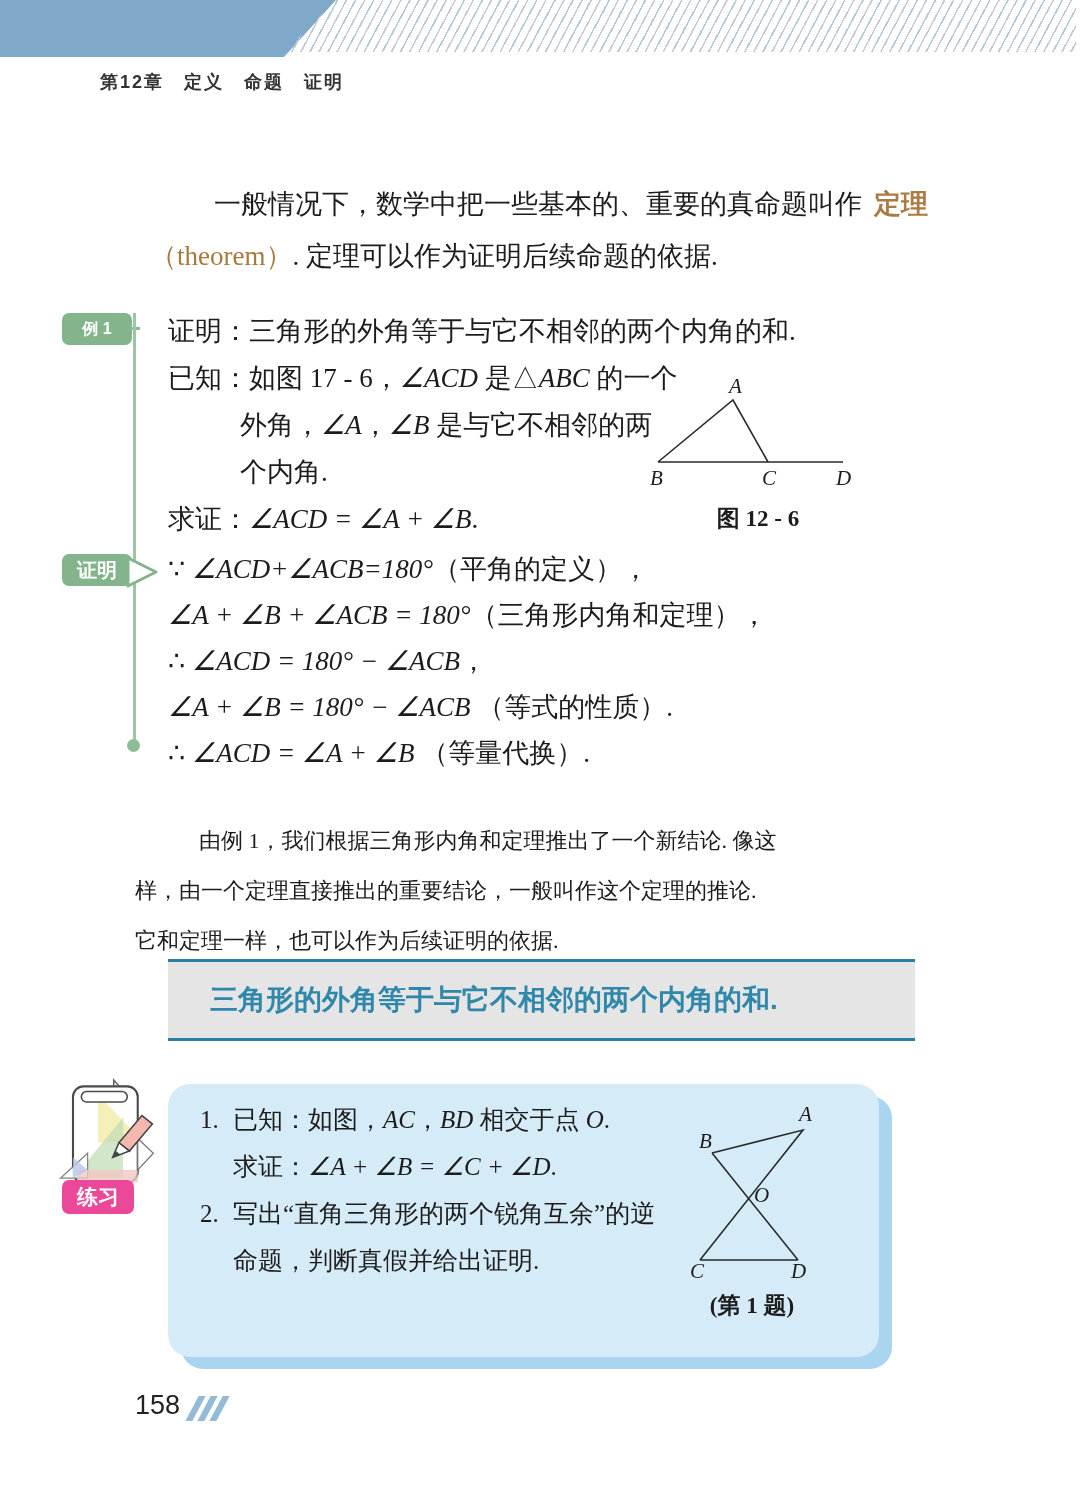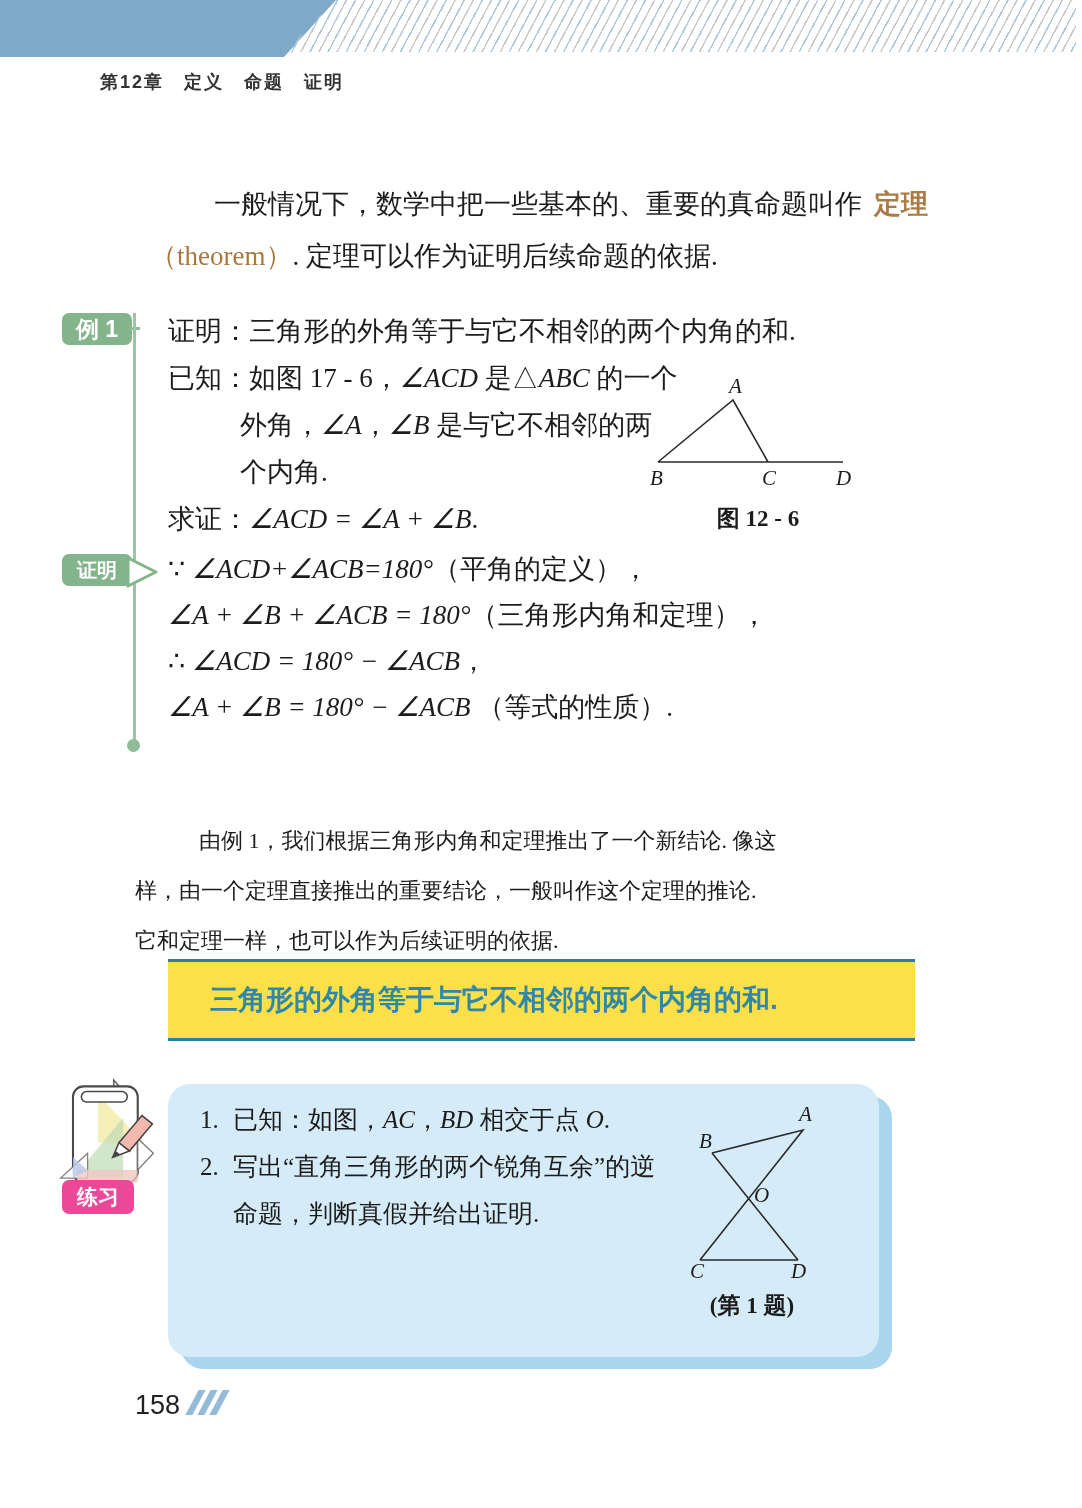--- a/index.html
+++ b/index.html
@@ -23,21 +23,21 @@
   .seg-brown{color:#a8793f;}
 
   .intro{position:absolute;left:150px;top:178px;width:760px;font-size:27px;line-height:52px;}
   .indent{text-indent:64px;}
 
   
   .badge{position:absolute;font-family:"Liberation Sans",sans-serif;font-weight:bold;color:#fff;
         display:flex;align-items:center;justify-content:center;border-radius:7px;}
   .badge.green{background:#83b48c;}
   .badge.blue{background:#ec4899;}
-  #badge-ex1{left:62px;top:313px;width:70px;height:32px;font-size:23px;}
+  #badge-ex1{left:62px;top:313px;width:70px;height:32px;font-size:16px;}
   #badge-proof{left:62px;top:554px;width:70px;height:32px;font-size:20px;}
   #badge-practice{left:62px;top:1180px;width:72px;height:34px;font-size:21px;}
   .badge-connector{position:absolute;left:130px;top:327px;width:10px;height:3px;background:#8fbc98;}
   .vline{position:absolute;left:133px;top:313px;width:3px;height:432px;background:#9ec4a6;}
   .vline-dot{position:absolute;left:127px;top:739px;width:13px;height:13px;border-radius:50%;background:#8fbc98;}
   .proof-arrow{position:absolute;left:126px;top:555px;}
 
   .example-body{position:absolute;left:168px;top:308px;width:600px;font-size:27px;line-height:47px;}
   .pad72{padding-left:72px;}
   .proof-body{position:absolute;left:168px;top:546px;width:760px;font-size:27px;line-height:46px;}
@@ -45,39 +45,39 @@
   
   .fig126{position:absolute;left:638px;top:378px;}
   .fig126-caption{position:absolute;left:648px;top:503px;width:220px;text-align:center;
         font-weight:bold;font-size:23px;}
   .fig-label{font-family:"Liberation Serif",serif;font-style:italic;font-size:21px;fill:#1c1c1c;}
 
   
   .para2{position:absolute;left:135px;top:816px;width:780px;font-size:22px;line-height:50px;}
 
   
-  .highlight{position:absolute;left:168px;top:959px;width:747px;height:76px;background:#fde047;
+  .highlight{position:absolute;left:168px;top:959px;width:747px;height:76px;background:#e5e5e5;
         border-top:3px solid #2b7e9f;border-bottom:3px solid #2b7e9f;
         display:flex;align-items:center;}
   .highlight span{font-family:"Liberation Sans",sans-serif;font-weight:bold;font-size:28px;
         color:#2f87a9;margin-left:42px;white-space:nowrap;}
 
   
   .practice-icon{position:absolute;left:56px;top:1078px;}
   .ex-shadow{position:absolute;left:181px;top:1096px;width:711px;height:273px;border-radius:22px;background:#a9d5ef;}
   .ex-box{position:absolute;left:168px;top:1084px;width:711px;height:273px;border-radius:22px;background:#d6ebf8;}
   .ex-lines{position:absolute;left:200px;top:1096px;width:480px;font-size:25px;line-height:47px;}
   .ex-num{display:inline-block;width:33px;}
   .ex-cont{padding-left:33px;}
   .exfig{position:absolute;left:678px;top:1098px;}
   .exfig-caption{position:absolute;left:672px;top:1290px;width:160px;text-align:center;
         font-weight:bold;font-size:23px;}
 
   
-  .pagenum{position:absolute;left:135px;top:1390px;display:flex;align-items:flex-start;}
+  .pagenum{position:absolute;left:135px;top:1390px;display:flex;align-items:flex-end;}
   .pagenum .num{font-family:"Liberation Sans",sans-serif;font-size:27px;color:#222;}
   .slashes{display:flex;margin-left:12px;}
   .slash{width:7px;height:25px;background:#93bbd8;transform:skewX(-28deg);margin-right:5px;}
 </style>
 </head>
 <body>
 
 <div class="page">
 
   <div class="banner-blue"></div>
@@ -114,20 +114,21 @@
   <div class="badge green" id="badge-proof">证明</div>
   <svg class="proof-arrow" width="34" height="34" viewBox="0 0 34 34">
     <polygon points="2,3 30,17 2,31" fill="#ffffff" stroke="#83b48c" stroke-width="3" stroke-linejoin="round"></polygon>
   </svg>
 
   <div class="proof-body">
     <div class="line"><span class="seg-cn">∵ </span><span class="seg-math">∠ACD+∠ACB=180°</span><span class="seg-cn">（平角的定义），</span></div>
     <div class="line"><span class="seg-math">∠A + ∠B + ∠ACB = 180°</span><span class="seg-cn">（三角形内角和定理），</span></div>
     <div class="line"><span class="seg-cn">∴ </span><span class="seg-math">∠ACD = 180° − ∠ACB</span><span class="seg-cn">，</span></div>
     <div class="line"><span class="seg-math">∠A + ∠B = 180° − ∠ACB</span><span class="seg-cn"> （等式的性质）.</span></div>
+    <div class="line"><span class="seg-cn">∴ </span><span class="seg-math">∠ACD = ∠A + ∠B</span><span class="seg-cn"> （等量代换）.</span></div>
   </div>
 
   <div class="para2">
     <div class="line indent">由例 1，我们根据三角形内角和定理推出了一个新结论. 像这</div>
     <div class="line">样，由一个定理直接推出的重要结论，一般叫作这个定理的推论.</div>
     <div class="line">它和定理一样，也可以作为后续证明的依据.</div>
   </div>
 
   <div class="highlight">
     <span>三角形的外角等于与它不相邻的两个内角的和.</span>
@@ -148,20 +149,21 @@
     <polygon points="57,70 61,73 54,76" fill="#444"></polygon>
   </svg>
 
   <div class="badge blue" id="badge-practice">练习</div>
 
   <div class="ex-shadow"></div>
   <div class="ex-box"></div>
 
   <div class="ex-lines">
     <div class="line"><span class="ex-num">1.</span><span><span class="seg-cn">已知：如图，</span><span class="seg-math">AC</span><span class="seg-cn">，</span><span class="seg-math">BD</span><span class="seg-cn"> 相交于点 </span><span class="seg-math">O</span><span class="seg-cn">.</span></span></div>
+    <div class="line ex-cont"><span class="seg-cn">求证：</span><span class="seg-math">∠A + ∠B = ∠C + ∠D</span><span class="seg-cn">.</span></div>
     <div class="line"><span class="ex-num">2.</span><span><span class="seg-cn">写出“直角三角形的两个锐角互余”的逆</span></span></div>
     <div class="line ex-cont"><span class="seg-cn">命题，判断真假并给出证明.</span></div>
   </div>
 
   <svg class="exfig" width="150" height="185" viewBox="0 0 150 185">
     <path d="M34,55 L125,32 L22,162 M34,55 L120,162 M22,162 L120,162" fill="none" stroke="#2a2a2a" stroke-width="1.6"></path>
     <text class="fig-label" x="121" y="23">A</text>
     <text class="fig-label" x="21" y="50">B</text>
     <text class="fig-label" x="76" y="104">O</text>
     <text class="fig-label" x="12" y="180">C</text>

